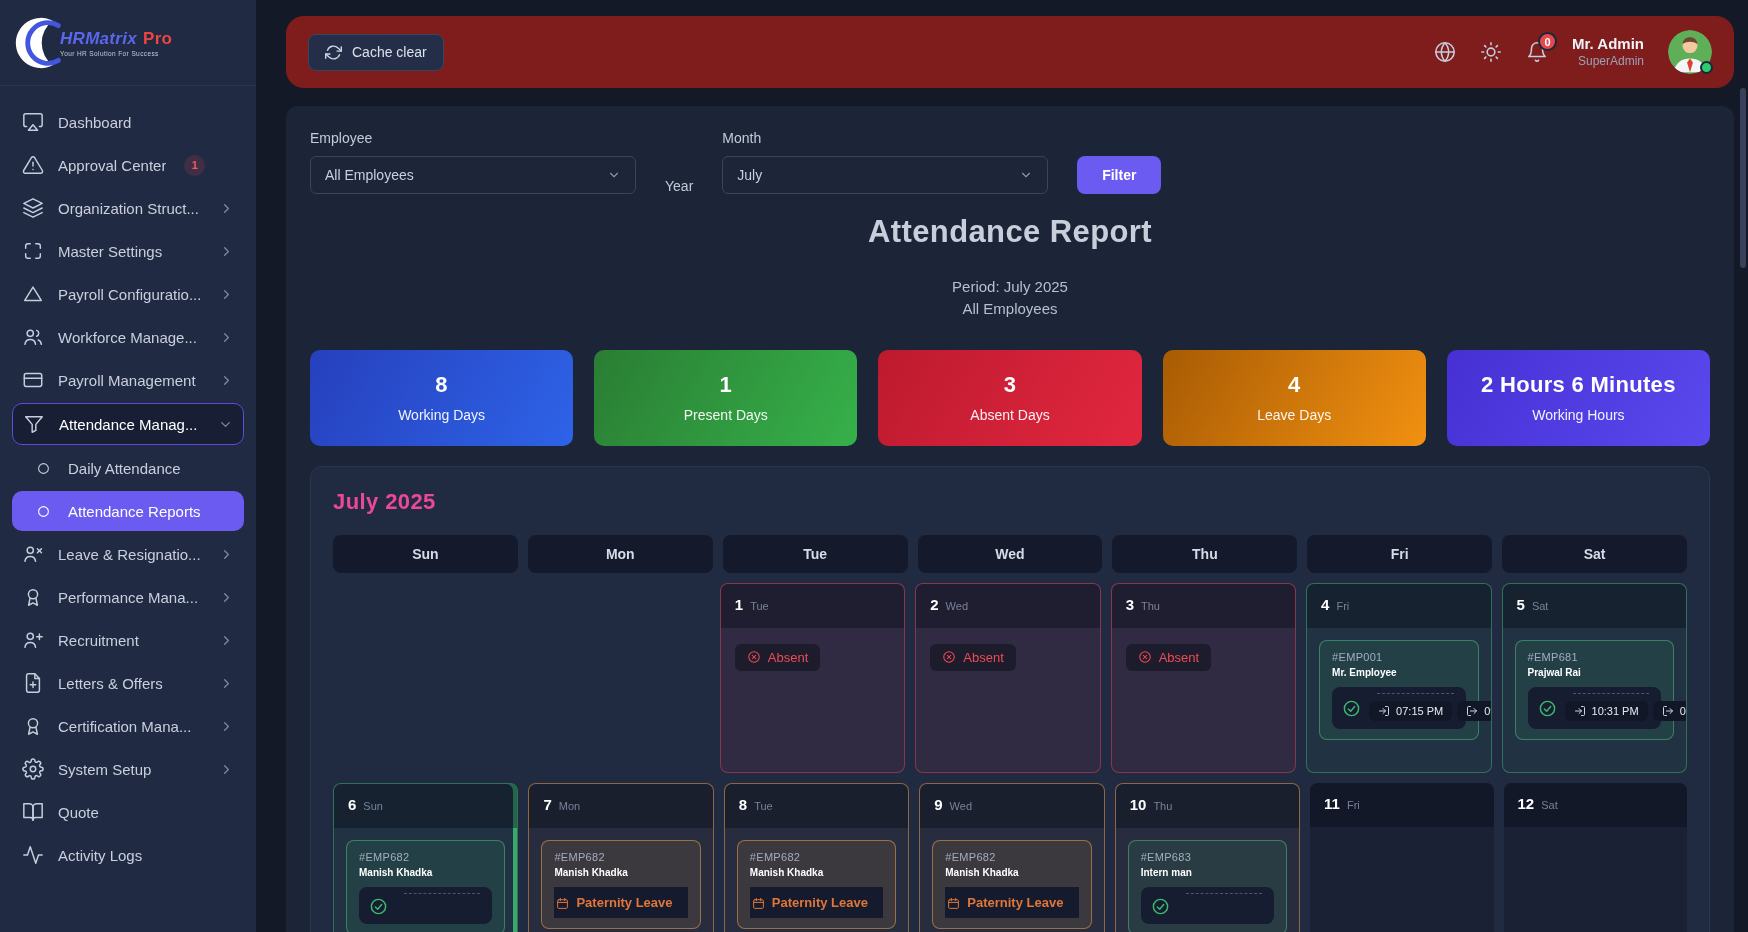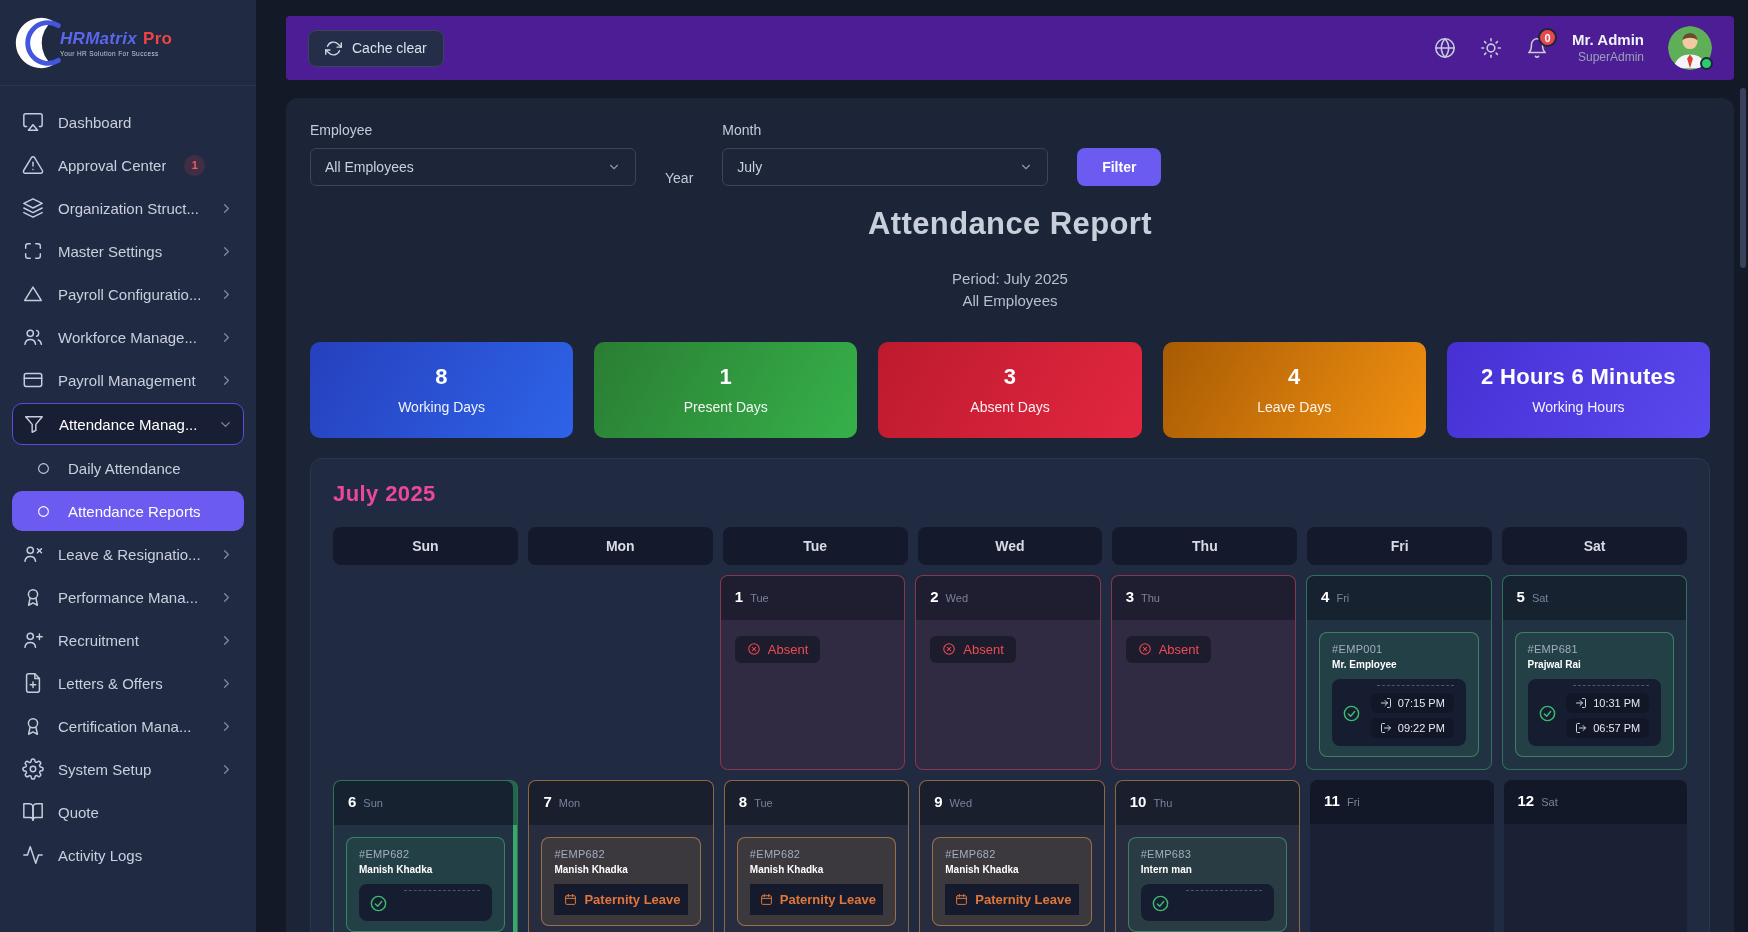--- a/index.html
+++ b/index.html
@@ -24,21 +24,21 @@
   .count-badge{margin-left:4px;width:21px;height:21px;border-radius:50%;background:rgba(229,72,77,.16);color:#ee5a60;font-size:11px;font-weight:bold;display:flex;align-items:center;justify-content:center;flex:none}
   .nav-item.parent-active{border:1px solid #5a4de0;background:#181e33}
   .nav-item.parent-active .nlabel{color:#fff}
   .nav-item.sub{padding-left:20px}
   .nav-item.sub .nicon svg{width:13px;height:13px;stroke-width:2}
   .nav-item.sub-active{background:#6c5bf0;color:#fff}
   .nav-item.sub-active .nicon svg{stroke:#fff}
 
   
   .main{flex:1;padding:16px 14px 0 30px;display:flex;flex-direction:column;gap:18px;min-width:0}
-  .topbar{height:64px;background:#4c1d95;border-radius:4px;display:flex;align-items:center;justify-content:space-between;padding:0 22px;flex:none}
+  .topbar{height:72px;background:#7f1d1d;border-radius:18px;display:flex;align-items:center;justify-content:space-between;padding:0 22px;flex:none}
   .cache-btn{display:flex;align-items:center;gap:10px;background:#242e49;border:1px solid #39445f;border-radius:8px;padding:9px 16px;color:#dbe0ea;font-size:14px;cursor:pointer}
   .cache-btn svg{width:17px;height:17px;fill:none;stroke:#cdd3e0;stroke-width:2;stroke-linecap:round;stroke-linejoin:round}
   .top-right{display:flex;align-items:center;gap:24px}
   .icon-btn{display:flex;cursor:pointer;position:relative}
   .icon-btn svg{width:22px;height:22px;fill:none;stroke:#c6cddc;stroke-width:1.7;stroke-linecap:round;stroke-linejoin:round}
   .bell-badge{position:absolute;top:-9px;right:-9px;background:#e5484d;color:#fff;min-width:19px;height:19px;border-radius:50%;font-size:11px;font-weight:bold;display:flex;align-items:center;justify-content:center;border:2px solid #1d2639}
   .user-meta{text-align:right;line-height:1.25}
   .user-name{font-weight:bold;font-size:15px;color:#f0f2f7}
   .user-role{font-size:12px;color:#9aa2b6}
   .avatar{width:44px;height:44px;border-radius:50%;overflow:hidden;flex:none;cursor:pointer;position:relative}
@@ -86,24 +86,24 @@
   .absent-pill{margin:16px 14px;display:inline-flex;align-items:center;gap:7px;background:rgba(12,16,28,.55);padding:6px 12px;border-radius:6px;color:#ef4b55;font-size:13px}
   .absent-pill svg{width:14px;height:14px;fill:none;stroke:#ef4b55;stroke-width:1.8;stroke-linecap:round}
   .emp-card{margin:12px;border-radius:8px;padding:10px 12px}
   .emp-card.green{background:rgba(56,170,110,.12);border:1px solid rgba(90,210,140,.45)}
   .emp-card.orange{background:rgba(200,130,60,.13);border:1px solid rgba(235,160,80,.55)}
   .emp-id{font-size:11px;color:#a3adc0;letter-spacing:.3px}
   .emp-name{font-size:10px;font-weight:bold;color:#fff;margin-top:4px;white-space:nowrap;overflow:hidden}
   .time-box{margin-top:9px;background:#161d30;border-radius:8px;padding:10px 10px 8px;display:flex;align-items:center;gap:8px;position:relative}
   .time-box::before{content:"";position:absolute;top:6px;left:34%;right:12px;border-top:1px dashed #4a5470}
   .time-box .chk{width:19px;height:19px;flex:none;fill:none;stroke:#3dba6f;stroke-width:1.8;stroke-linecap:round;stroke-linejoin:round}
-  .time-rows{display:flex;flex-direction:column;gap:5px;flex:1;align-items:center;margin-top:4px}
+  .time-rows{display:flex;flex-direction:row;gap:5px;flex:1;align-items:center;margin-top:4px}
   .time-pill{background:#111727;border-radius:6px;padding:4px 9px;display:inline-flex;align-items:center;gap:6px;font-size:11px;color:#e6eaf2;white-space:nowrap}
   .time-pill svg{width:12px;height:12px;fill:none;stroke:#cfd4e0;stroke-width:2;stroke-linecap:round;stroke-linejoin:round}
-  .leave-pill{margin-top:9px;background:#151b2c;border-radius:0;padding:8px 10px;display:flex;gap:7px;align-items:center;color:#e0763a;font-weight:bold;font-size:13px;white-space:nowrap}
+  .leave-pill{margin-top:9px;background:#151b2c;border-radius:0;padding:8px 2px;display:flex;gap:7px;align-items:flex-end;color:#e0763a;font-weight:bold;font-size:13px;white-space:nowrap}
   .leave-pill svg{width:13px;height:13px;fill:none;stroke:#e0763a;stroke-width:1.8;stroke-linecap:round;stroke-linejoin:round;flex:none}
 
   .page-scrollbar{position:fixed;right:2px;top:88px;width:6px;height:180px;background:#39415a;border-radius:3px}
 </style>
 </head>
 <body>
 
 <aside class="sidebar">
   <div class="logo-wrap">
     <span class="logo-mark">

